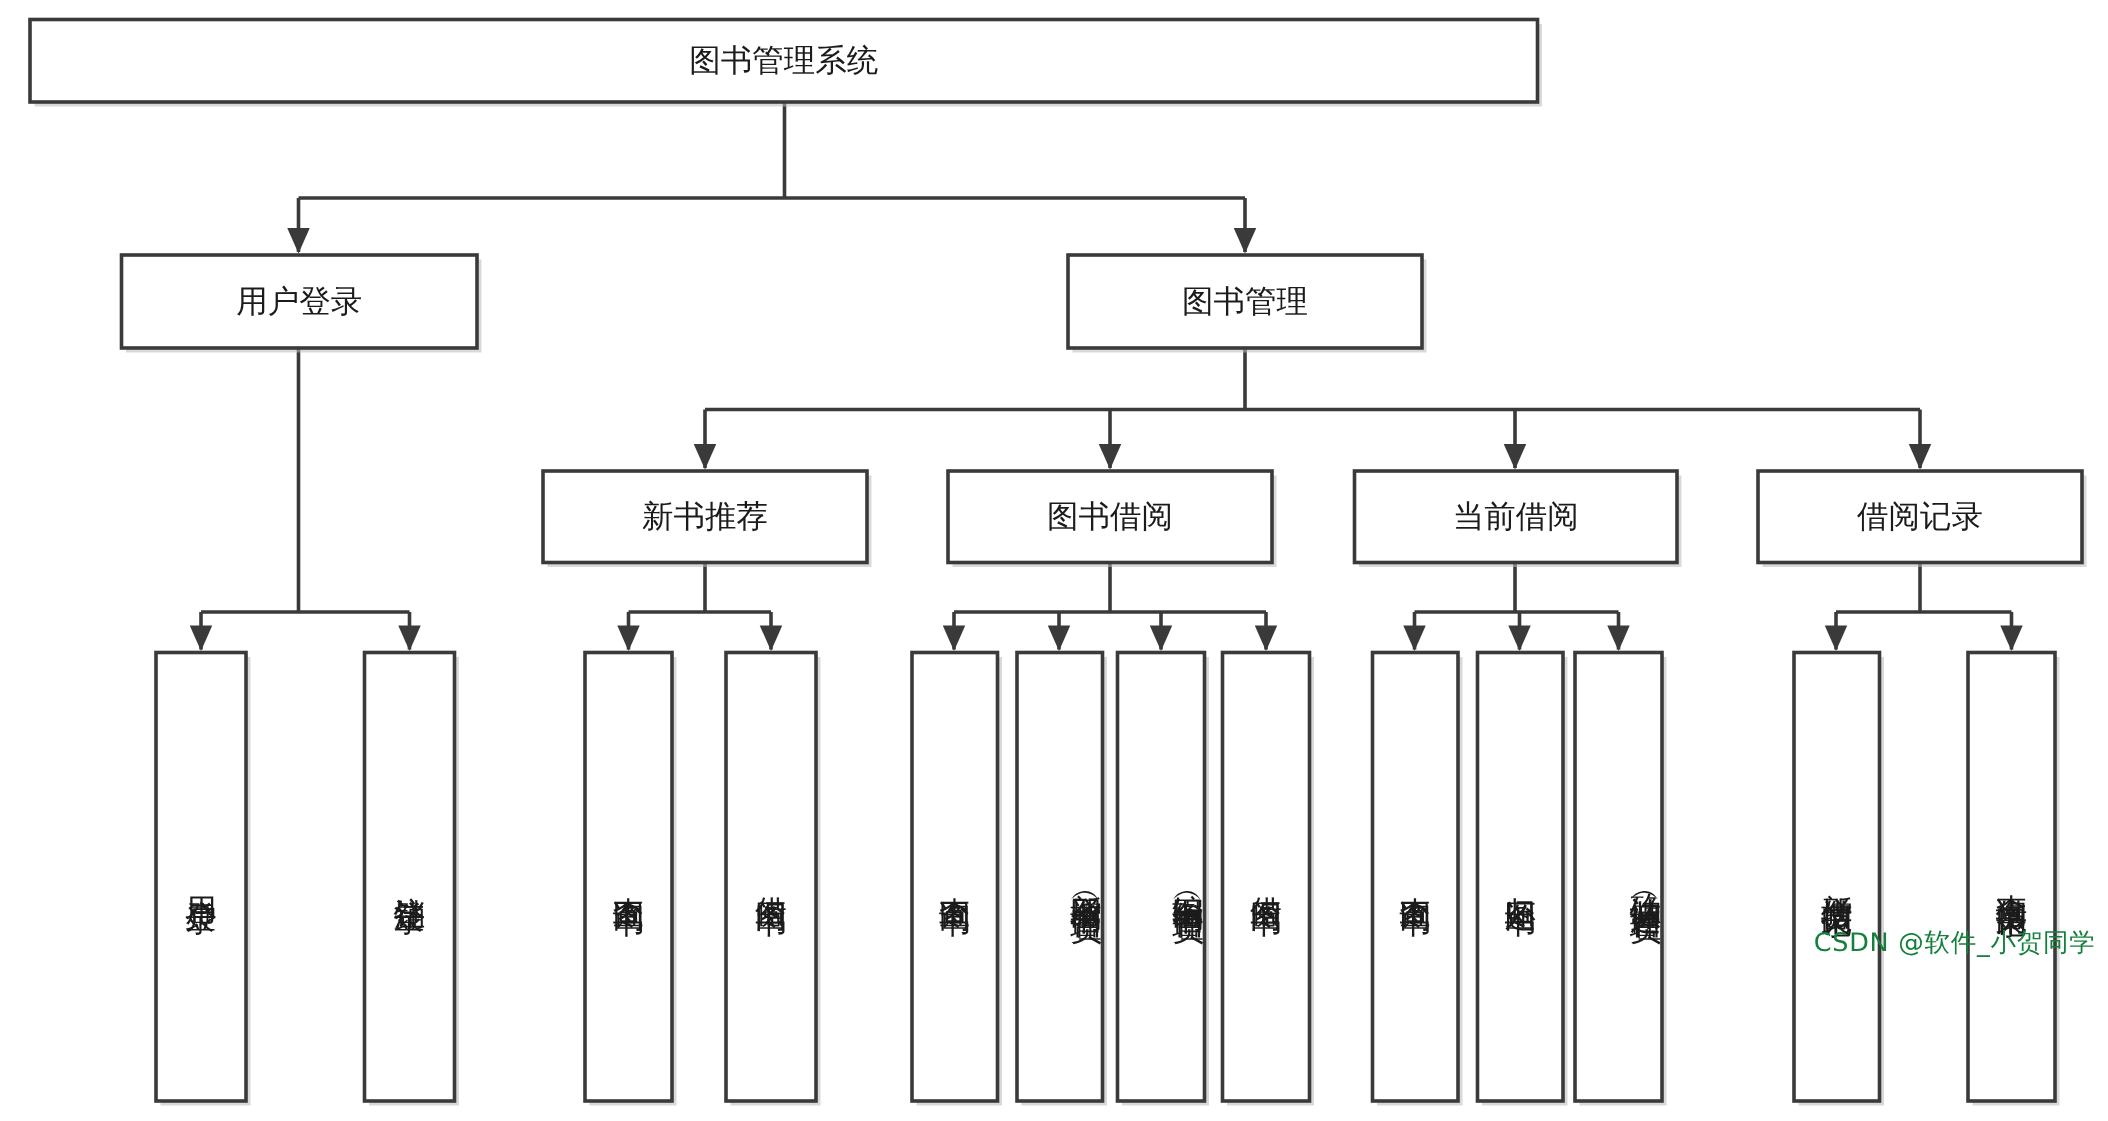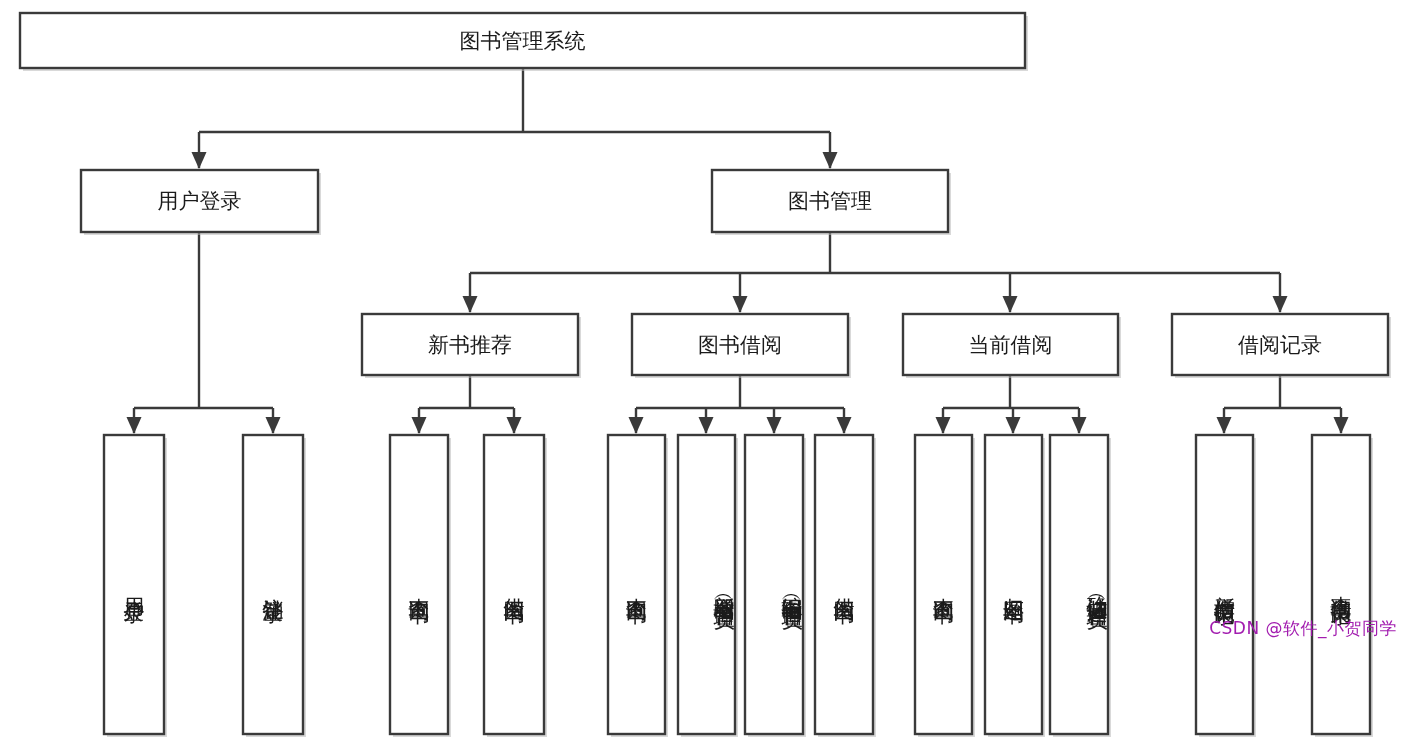--- a/index.html
+++ b/index.html
@@ -69,21 +69,21 @@
   }
   .leaf-label-wrap.center {
     align-items: center;
   }
   #watermark {
     position: absolute;
     right: 8px;
     bottom: 4px;
     font-family: "DejaVu Sans", "Liberation Sans", sans-serif;
     font-size: 17px;
-    color: #a21caf;
+    color: #15803d;
     letter-spacing: 0.5px;
     user-select: none;
   }
 </style>
 </head>
 <body>
 
 <div id="diagram-root">
 
   <svg id="tree-svg" viewBox="0 0 1405 747" xmlns="http://www.w3.org/2000/svg">

